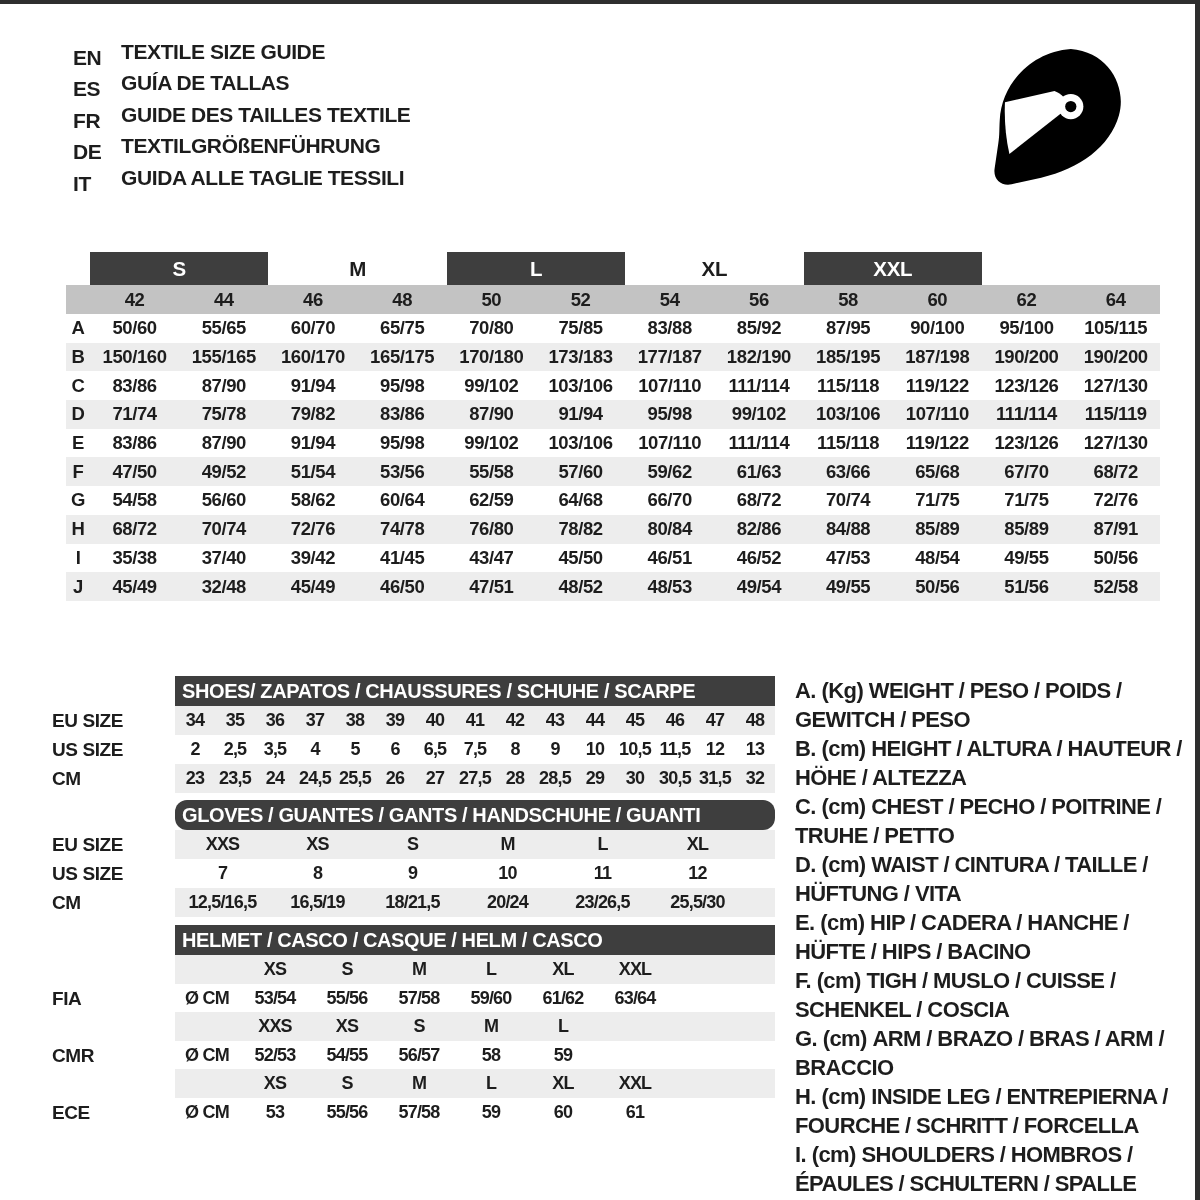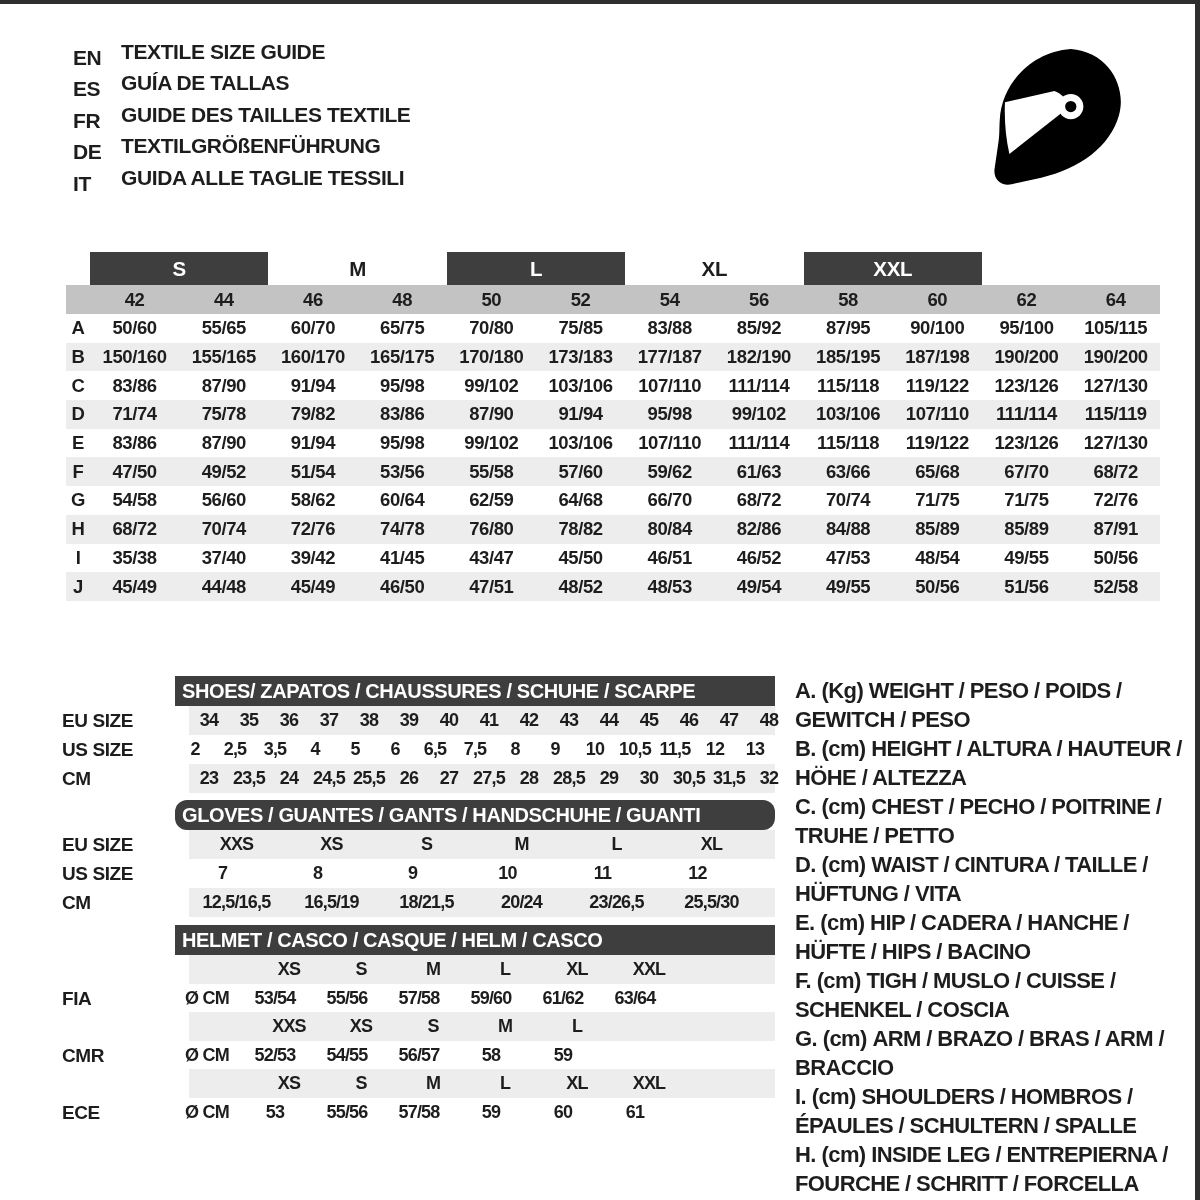--- a/index.html
+++ b/index.html
@@ -25,30 +25,30 @@
   tr.groups td.dark{background:#3e3e3e;color:#fff;}
   tr.cols{height:29px;background:#c3c3c3;}
   tr.datarow{height:28.7px;}
   tr.datarow.alt{background:#ededed;}
 
   
   .sub-title{position:absolute;left:175px;width:600px;height:30px;background:#3e3e3e;color:#fff;
              font-size:20px;line-height:30px;padding-left:7px;box-sizing:border-box;white-space:nowrap;}
   .sub-rows{position:absolute;left:175px;width:600px;}
   .sub-row{height:29px;line-height:29px;font-size:18px;}
-  .sub-row.stripe{background:#ededed;margin-left:14px;}
+  .sub-row.stripe{background:#ededed;}
   .cellgrid{display:grid;height:100%;}
   .shoes-grid{grid-template-columns:repeat(15,40px);}
   .gloves-grid{grid-template-columns:repeat(6,95px);}
   .helmet-grid{grid-template-columns:64px repeat(6,72px);}
   .cellgrid span{text-align:center;white-space:nowrap;letter-spacing:-0.8px;}
   .helm-row{height:28.5px;line-height:28.5px;}
 
   
-  .side-label{position:absolute;left:62px;width:108px;height:29px;line-height:29px;font-size:19px;white-space:nowrap;}
+  .side-label{position:absolute;left:52px;width:108px;height:29px;line-height:29px;font-size:19px;white-space:nowrap;}
 
   
   .legend{position:absolute;left:795px;top:676px;width:398px;font-size:22px;line-height:29px;}
   .legend-item span{letter-spacing:-0.6px;}
 </style>
 </head>
 <body>
 
 <div class="page">
   <div class="top-edge"></div>
@@ -247,21 +247,21 @@
       <td>46/51</td>
       <td>46/52</td>
       <td>47/53</td>
       <td>48/54</td>
       <td>49/55</td>
       <td>50/56</td>
     </tr>
     <tr class="datarow alt">
       <td>J</td>
       <td>45/49</td>
-      <td>44/48</td>
+      <td>32/48</td>
       <td>45/49</td>
       <td>46/50</td>
       <td>47/51</td>
       <td>48/52</td>
       <td>48/53</td>
       <td>49/54</td>
       <td>49/55</td>
       <td>50/56</td>
       <td>51/56</td>
       <td>52/58</td>
@@ -444,17 +444,17 @@
   </div>
 
   <div class="legend">
     <div class="legend-item"><span>A.</span> <span>(Kg)</span> <span>WEIGHT / PESO / POIDS / GEWITCH / PESO</span></div>
     <div class="legend-item"><span>B.</span> <span>(cm)</span> <span>HEIGHT / ALTURA / HAUTEUR / HÖHE / ALTEZZA</span></div>
     <div class="legend-item"><span>C.</span> <span>(cm)</span> <span>CHEST / PECHO / POITRINE / TRUHE / PETTO</span></div>
     <div class="legend-item"><span>D.</span> <span>(cm)</span> <span>WAIST / CINTURA / TAILLE / HÜFTUNG / VITA</span></div>
     <div class="legend-item"><span>E.</span> <span>(cm)</span> <span>HIP / CADERA / HANCHE / HÜFTE / HIPS / BACINO</span></div>
     <div class="legend-item"><span>F.</span> <span>(cm)</span> <span>TIGH / MUSLO / CUISSE / SCHENKEL / COSCIA</span></div>
     <div class="legend-item"><span>G.</span> <span>(cm)</span> <span>ARM / BRAZO / BRAS / ARM / BRACCIO</span></div>
+    <div class="legend-item"><span>H.</span> <span>(cm)</span> <span>INSIDE LEG / ENTREPIERNA / FOURCHE / SCHRITT / FORCELLA</span></div>
     <div class="legend-item"><span>I.</span> <span>(cm)</span> <span>SHOULDERS / HOMBROS / ÉPAULES / SCHULTERN / SPALLE</span></div>
-    <div class="legend-item"><span>H.</span> <span>(cm)</span> <span>INSIDE LEG / ENTREPIERNA / FOURCHE / SCHRITT / FORCELLA</span></div>
     <div class="legend-item"><span>J.</span> <span>(cm)</span> <span>BACK / ESPALDA / DOS / ZURÜCK / INDIETRO</span></div>
   </div>
 </div>
 
 </body></html>

